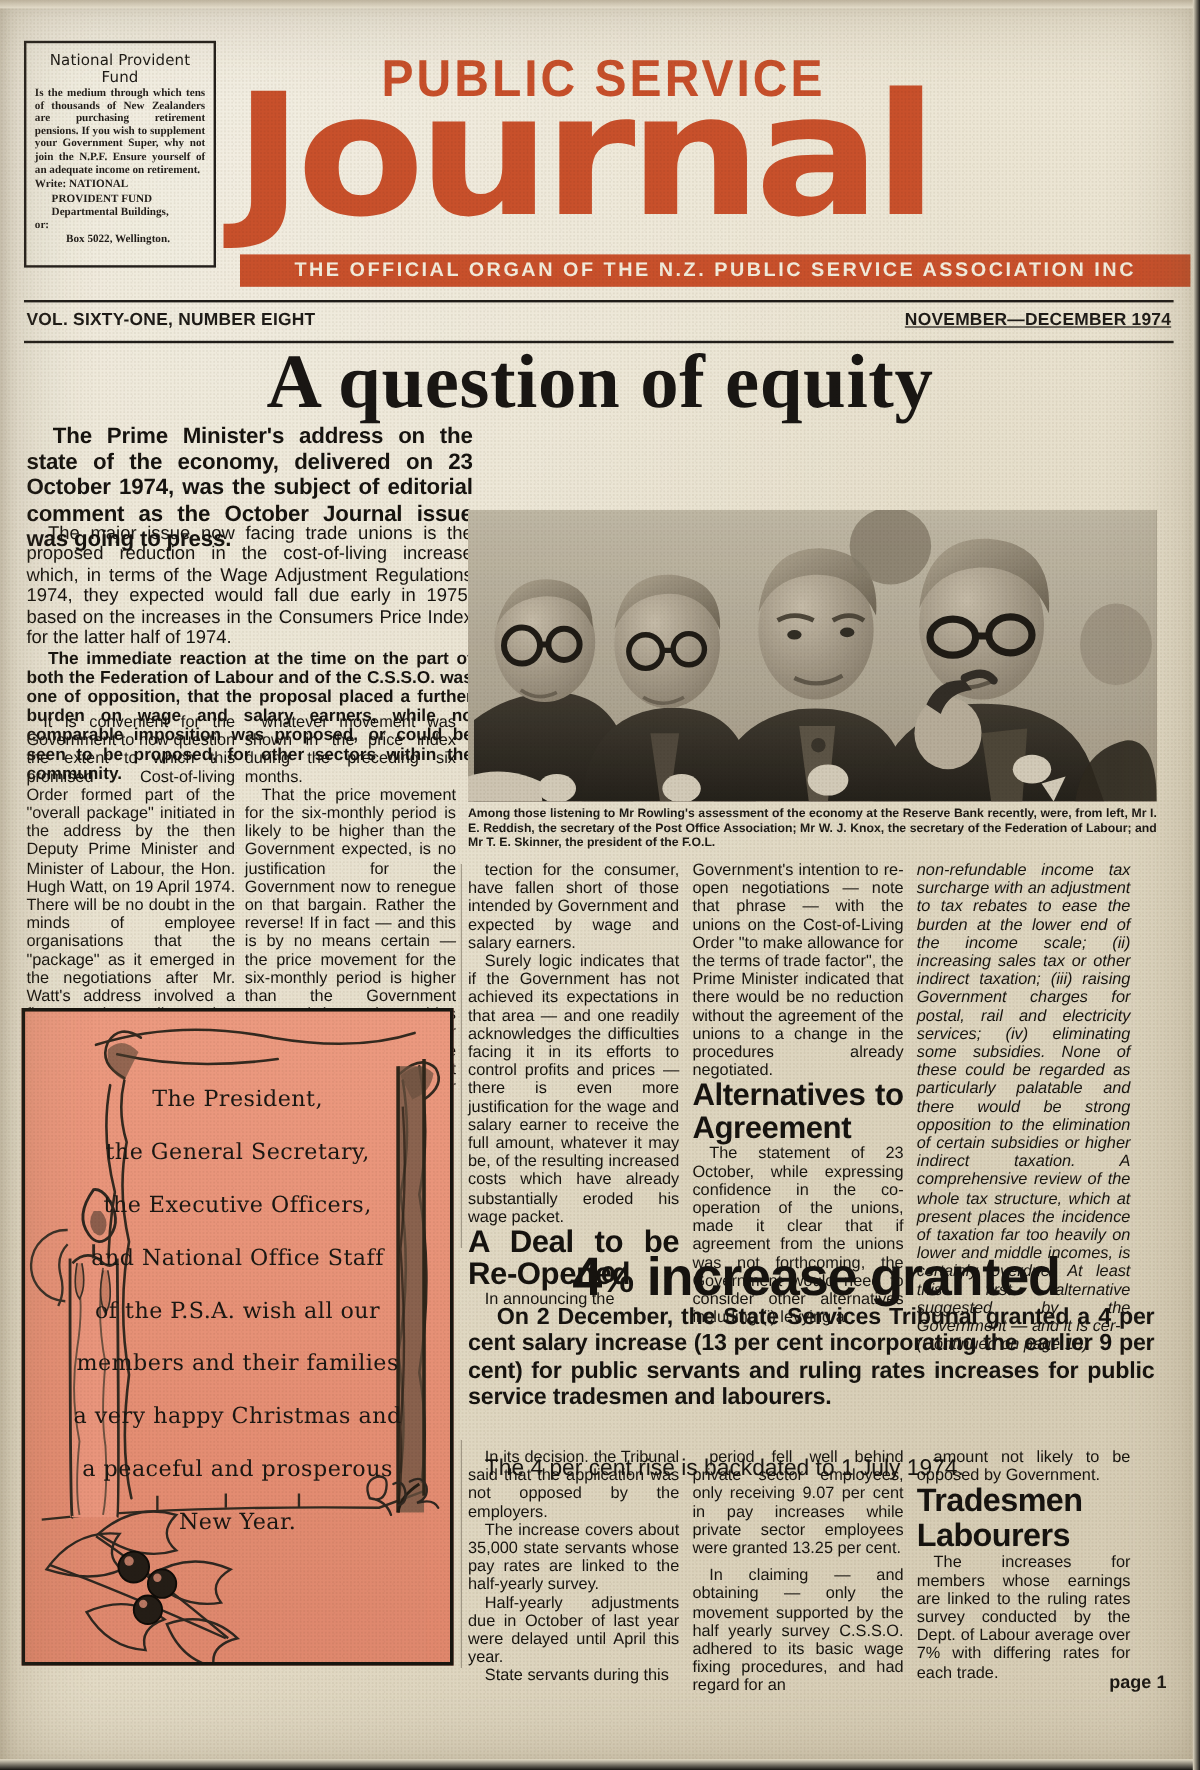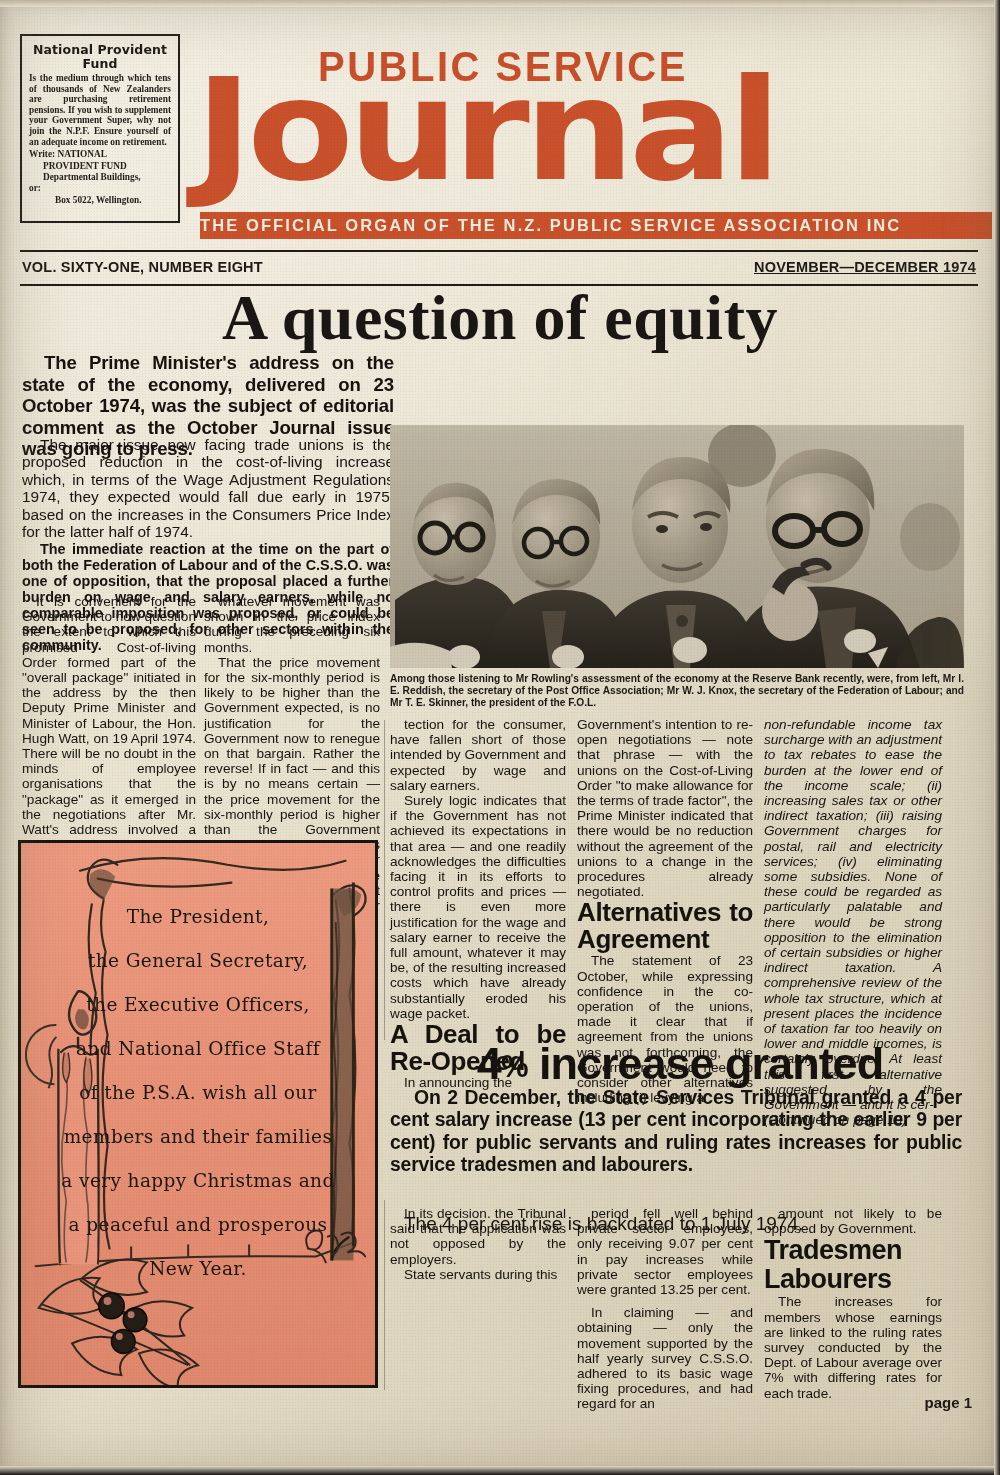--- a/index.html
+++ b/index.html
@@ -28,21 +28,21 @@
   .edge-bot{position:absolute;left:0;right:0;bottom:0;height:9px;background:linear-gradient(#E3DBC6,#171512);}
   .edge-r{position:absolute;top:0;bottom:0;right:0;width:6px;background:linear-gradient(90deg,#E3DBC6,#1b1916);}
 
   
   .masthead{position:absolute;left:0;right:0;top:0;height:250px;}
   .npf{
     position:absolute;left:20px;top:34px;width:160px;height:189px;
     border:2.5px solid #231f1b;padding:5px 7px;box-sizing:border-box;
     background:rgba(255,255,255,.05);
   }
-  .npf h3{margin:2px 1px 3px;font-size:12.5px;line-height:13.5px;text-align:center;font-weight:bold;color:#1d1a16;
+  .npf h3{margin:2px 1px 3px;font-size:12.5px;line-height:13.5px;text-align:center;font-weight:normal;color:#1d1a16;
     font-family:"DejaVu Sans",sans-serif;letter-spacing:.1px;}
   .npf p{margin:0 0 2px;font-size:9.3px;line-height:10.6px;text-align:justify;color:#221e1a;
     font-family:"Liberation Serif",serif;font-weight:600;}
   .npf .wr{font-size:9.3px;line-height:11.4px;color:#221e1a;font-family:"Liberation Serif",serif;font-weight:600;}
   .npf .wr b{font-weight:bold;}
   .npf .ind{display:block;padding-left:14px;font-weight:bold;}
   .npf .ind2{display:block;padding-left:26px;font-weight:bold;}
 
   .logo{position:absolute;left:200px;top:36px;right:8px;height:200px;}
   .logo .kicker{
@@ -53,21 +53,21 @@
   }
   .logo .word{
     position:absolute;left:-5px;top:24px;
     font-family:"DejaVu Sans",sans-serif;font-weight:bold;font-size:141px;
     letter-spacing:-5px;color:#C8502B;line-height:141px;
     transform:scaleX(1.10);transform-origin:left top;
   }
   .logo .bar{
     position:absolute;left:0px;right:0px;top:176px;height:27px;background:#C8502B;
     color:#F2ECDC;font-family:"Liberation Sans",sans-serif;font-weight:bold;
-    font-size:16.5px;letter-spacing:2.1px;line-height:27px;
+    font-size:16.5px;letter-spacing:2.1px;line-height:27px;text-align:center;
     white-space:nowrap;overflow:hidden;
   }
 
   
   .volbar{position:absolute;left:20px;right:22px;top:250px;height:32px;
     border-top:2.5px solid #201d19;border-bottom:2.5px solid #201d19;}
   .volbar .l,.volbar .r{position:absolute;top:7px;font-size:14.5px;font-weight:bold;
     letter-spacing:.2px;color:#1e1b17;font-family:"Liberation Sans",sans-serif;}
   .volbar .l{left:2px;}
   .volbar .r{right:2px;text-decoration:underline;}
@@ -414,20 +414,22 @@
     <span>4</span><span class="pc">%</span><span> increase granted</span>
   </div>
 
   <div class="lead4">
     <span>On 2 December, the State Services Tribunal granted a 4 per cent salary increase (13 per cent incorporating the earlier 9 per cent) for public servants and ruling rates increases for public service tradesmen and labourers.</span>
   </div>
   <div class="kicker4">The 4 per cent rise is backdated to 1 July 1974.</div>
 
   <div class="bc" id="bc1">
     <p>In its decision. the Tribunal said that the application was not opposed by the employers.</p>
+    <p>The increase covers about 35,000 state servants whose pay rates are linked to the half-yearly survey.</p>
+    <p>Half-yearly adjustments due in October of last year were delayed until April this year.</p>
     <p>State servants during this</p>
   </div>
   <div class="bc" id="bc2">
     <p>period fell well behind private sector employees, only receiving 9.07 per cent in pay increases while private sector employees were granted 13.25 per cent.</p>
     <p style="height:8px"></p>
     <p>In claiming — and obtaining — only the movement supported by the half yearly survey C.S.S.O. adhered to its basic wage fixing procedures, and had regard for an</p>
   </div>
   <div class="bc" id="bc3">
     <p class="noind">amount not likely to be opposed by Government.</p>
     <p class="subhead2">Tradesmen Labourers</p>

